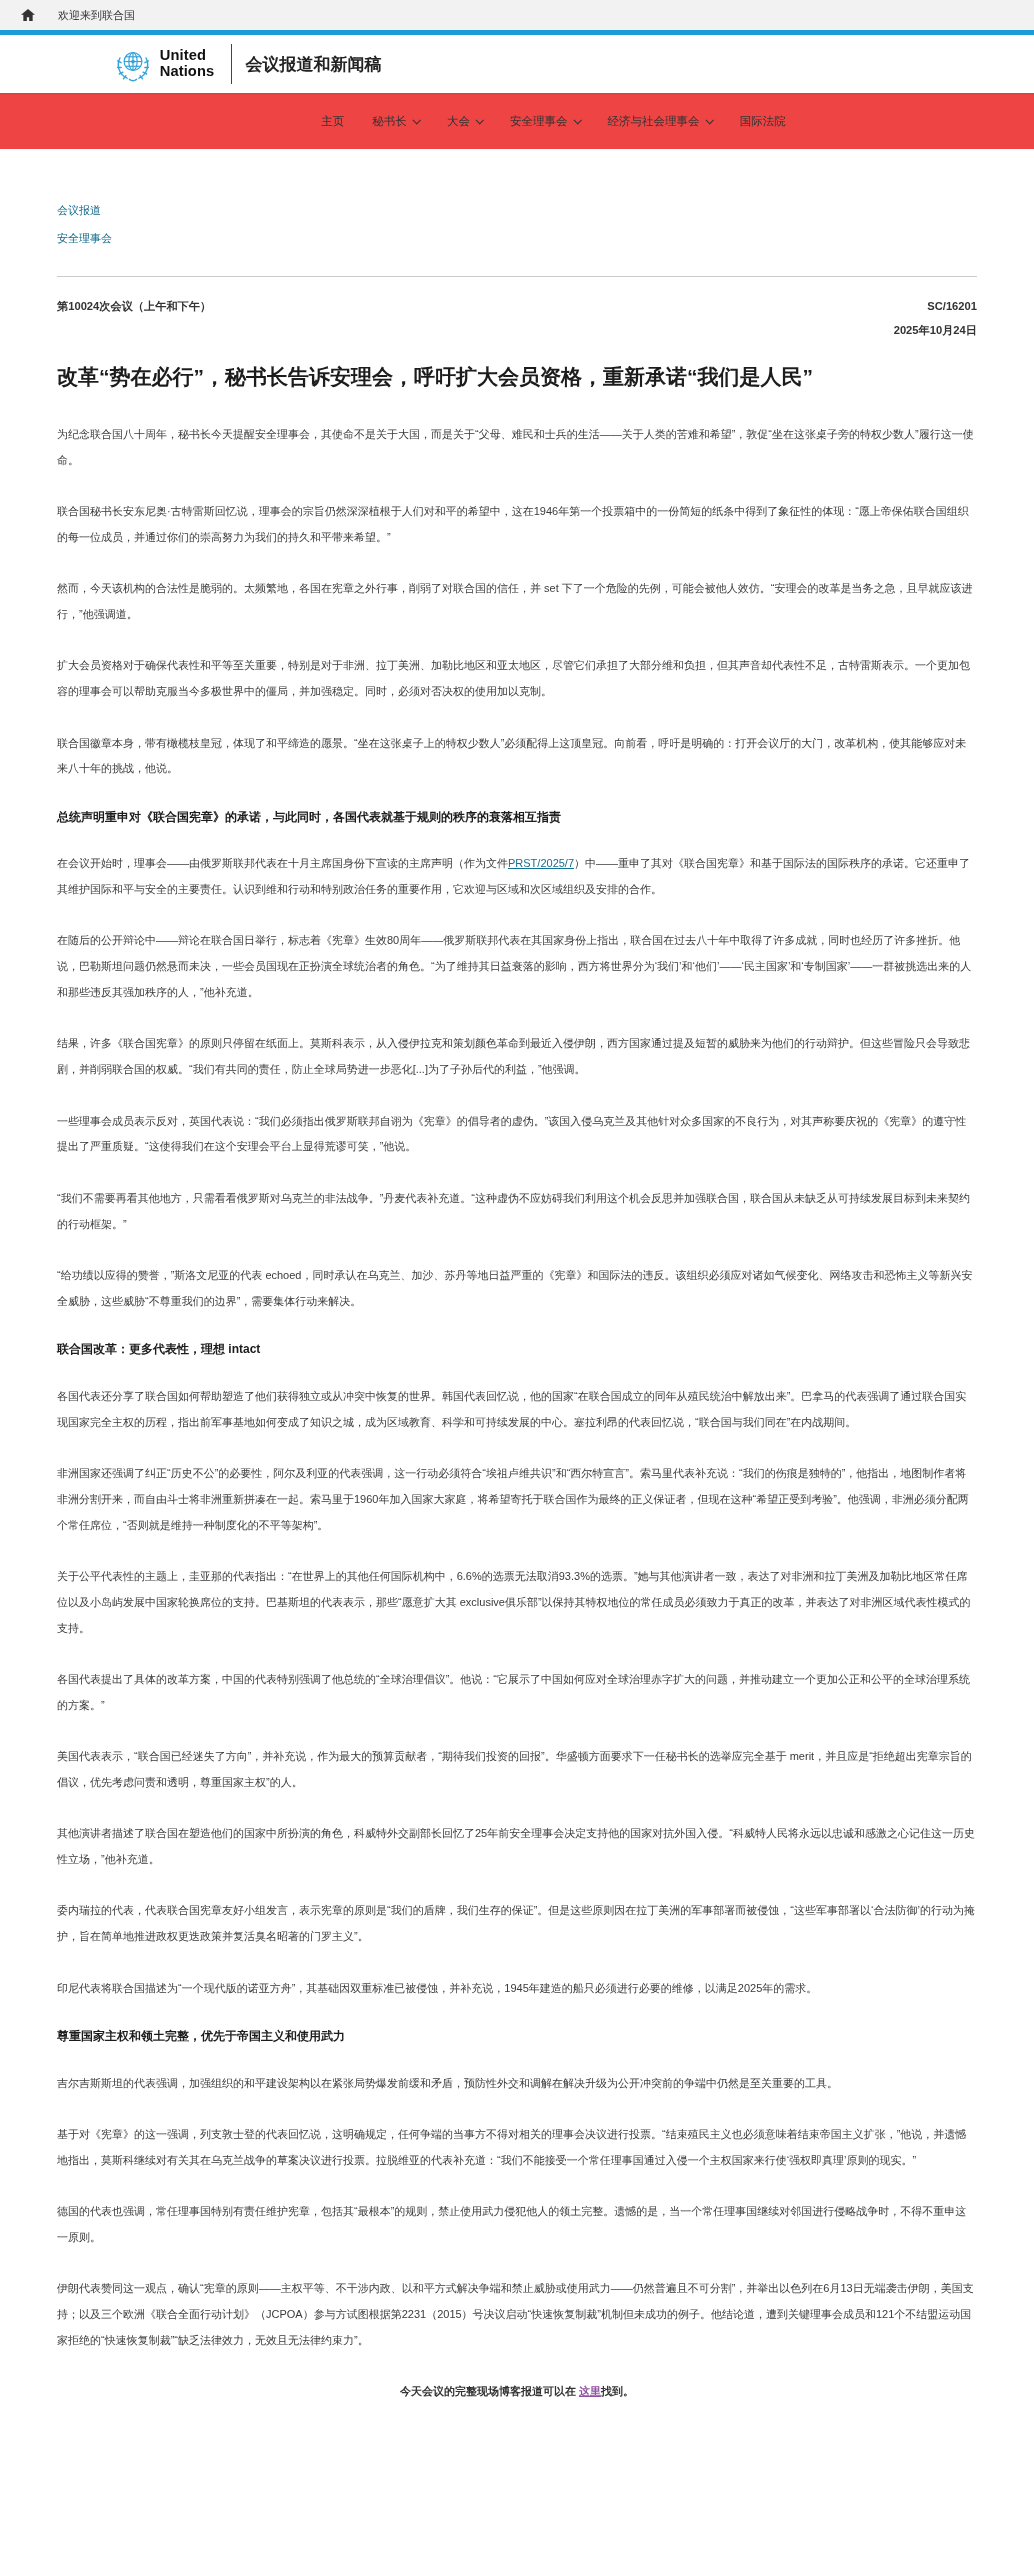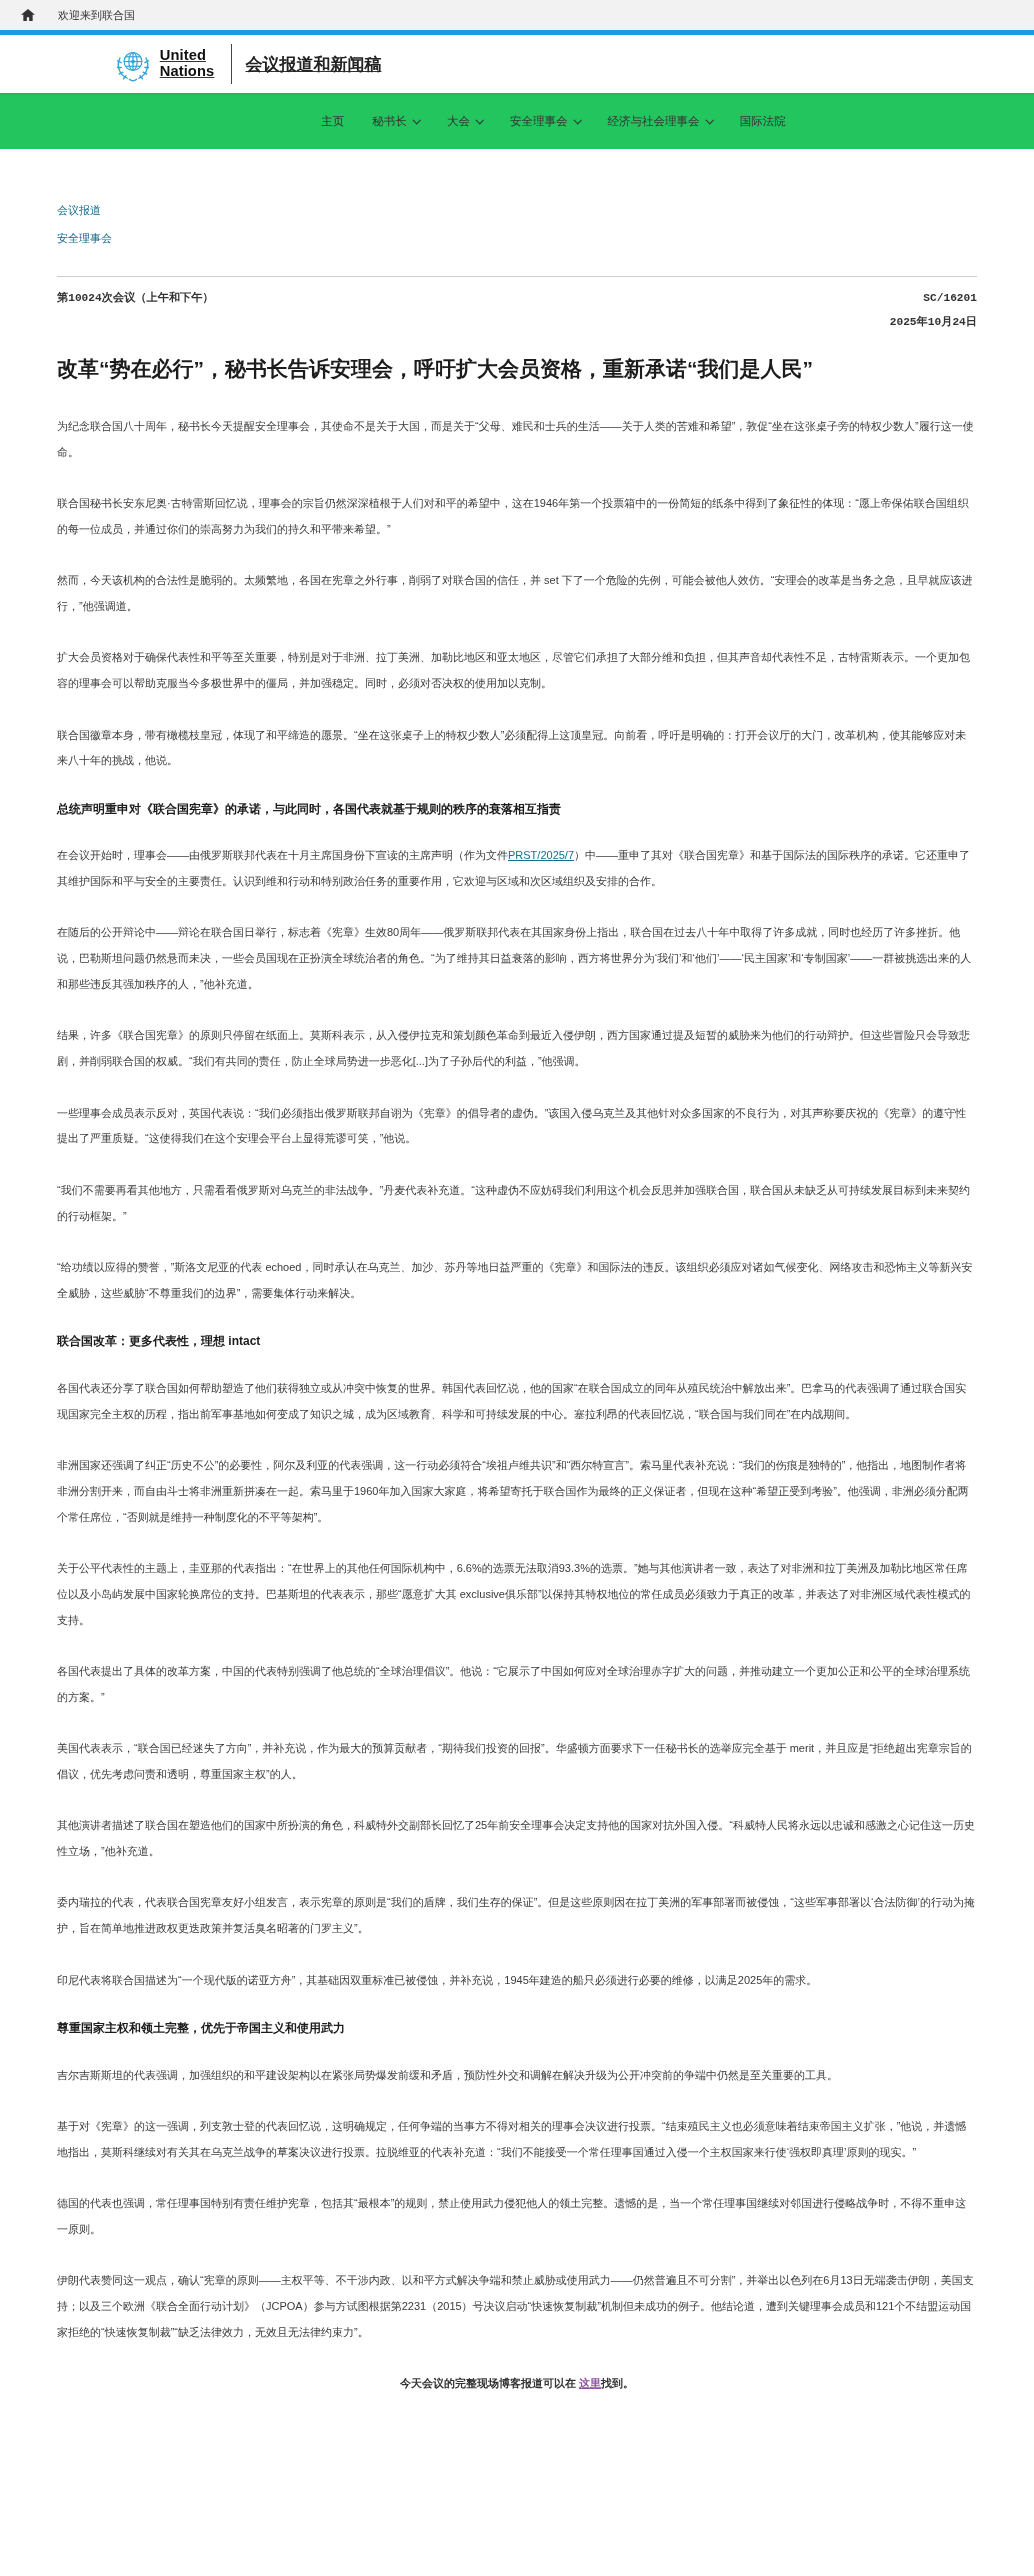--- a/index.html
+++ b/index.html
@@ -9,40 +9,40 @@
   .container { max-width:920px; margin:0 auto; }
 
   
   .topbar { background:#f2f2f2; height:30px; display:flex; align-items:center; }
   .topbar-inner { display:flex; align-items:center; gap:23px; padding-left:21px; }
   .topbar a { color:#333; text-decoration:none; font-size:11px; }
   .accent-bar { height:5.1px; background:#1a9cd8; }
 
   
   .site-header { background:#fff; padding:9px 0; }
-  .site-header .container { display:flex; align-items:center; padding-left:57px;text-decoration:underline; }
+  .site-header .container { display:flex; align-items:center; padding-left:57px; }
   .org-name { font-weight:bold; font-size:14.7px; line-height:1.08; color:#111; margin-left:7.7px; letter-spacing:0.1px; }
   .header-divider { width:0.6px; height:40px; background:#444; margin:0 14px 0 16.6px; }
   .site-title { font-weight:bold; font-size:17px; color:#222; text-decoration:none; }
 
   
-  .main-nav { background:#22c55e; height:56px; display:flex; align-items:center;
+  .main-nav { background:#ef4444; height:56px; display:flex; align-items:center;
     box-shadow:inset 0 3.8px 3.8px -3.8px rgba(0,0,0,.18); }
   .main-nav .container { display:flex; align-items:center; gap:28px; padding-left:73px; }
   .nav-item { color:#333; font-size:11.5px; text-decoration:none; display:flex; align-items:center; gap:6.4px; }
   .chev { width:5.7px; height:5.7px; border-right:1.3px solid #333; border-bottom:1.3px solid #333;
     transform:rotate(45deg) translateY(-1.3px); display:inline-block; }
 
   
   .content { padding:23px 57px 0; max-width:1034px; margin:0 auto; }
   .breadcrumbs { margin-top:24px; }
   .breadcrumbs a { display:table; color:#11688a; font-size:11px; line-height:2.55; text-decoration:none; }
   hr.rule { border:0; border-top:0.6px solid #ccc; margin:24px 0 0; }
   .meta-row { display:flex; justify-content:space-between; align-items:flex-start;
-    font-weight:bold; font-size:11.2px; margin-top:10px; line-height:2.1;font-family:Liberation Mono, monospace; }
+    font-weight:bold; font-size:11.2px; margin-top:18px; line-height:2.1; }
   .meta-right { text-align:right; }
   h1.article-title { font-size:21px; line-height:1.55; color:#1c1c1c; margin:19px 0 28px; font-weight:bold; }
   .para { font-size:11px; line-height:2.35; margin:25.5px 0; color:#3a3a3a; }
   .para.center { text-align:center; font-weight:bold; color:#333; }
   h2.section-heading { font-size:12px; color:#1c1c1c; margin:24px 0 9px; line-height:1.5; }
   a.inline-link { color:#146f94; text-decoration:underline; }
   a.inline-link.visited { color:#8e52a1; font-weight:bold; }
 </style>
 </head>
 <body>

